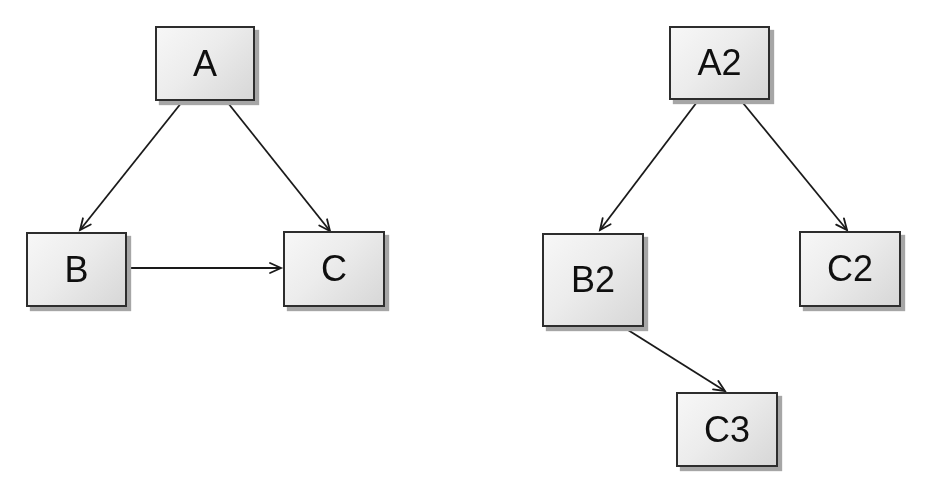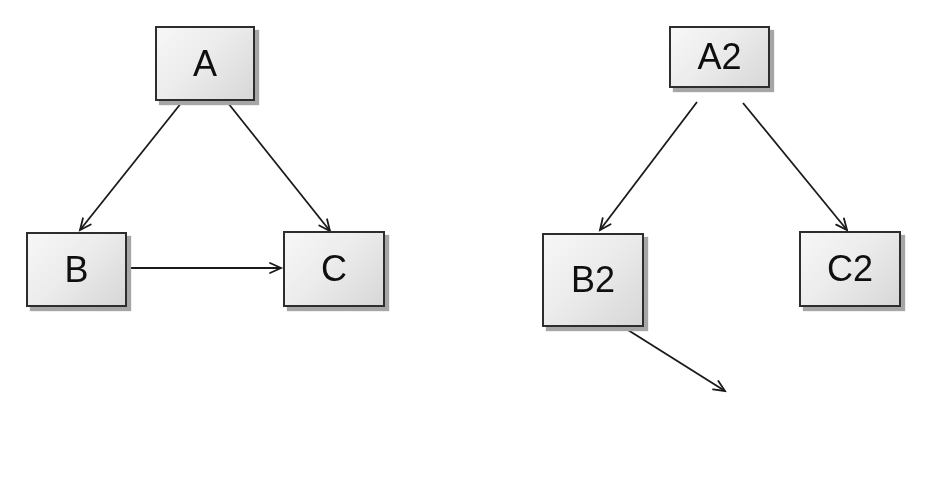--- a/index.html
+++ b/index.html
@@ -35,21 +35,21 @@
     font-size: 36px;
     line-height: 1;
     color: #0f0f0f;
     user-select: none;
   }
   
   .node-a  { left: 155px; top:  26px; width: 100px; height: 75px; }
   .node-b  { left:  26px; top: 232px; width: 101px; height: 75px; }
   .node-c  { left: 283px; top: 231px; width: 102px; height: 76px; }
   
-  .node-a2 { left: 669px; top:  26px; width: 101px; height: 62px; }
+  .node-a2 { left: 669px; top:  26px; width: 101px; height: 74px; }
   .node-b2 { left: 542px; top: 233px; width: 102px; height: 94px; }
   .node-c2 { left: 799px; top: 231px; width: 102px; height: 76px; }
   .node-c3 { left: 676px; top: 392px; width: 102px; height: 75px; }
 </style>
 </head>
 <body>
 
 <div class="canvas">
 
   <svg class="edges-layer" width="940" height="504" viewBox="0 0 940 504" xmlns="http://www.w3.org/2000/svg">
@@ -68,14 +68,15 @@
     <line x1="593" y1="308" x2="725" y2="391" stroke="#1a1a1a" stroke-width="1.8" marker-end="url(#arrow)"></line>
   </svg>
 
   <div class="node node-a">A</div>
   <div class="node node-b">B</div>
   <div class="node node-c">C</div>
 
   <div class="node node-a2">A2</div>
   <div class="node node-b2">B2</div>
   <div class="node node-c2">C2</div>
+  <div class="node node-c3">C3</div>
 
 </div>
 
 </body></html>

